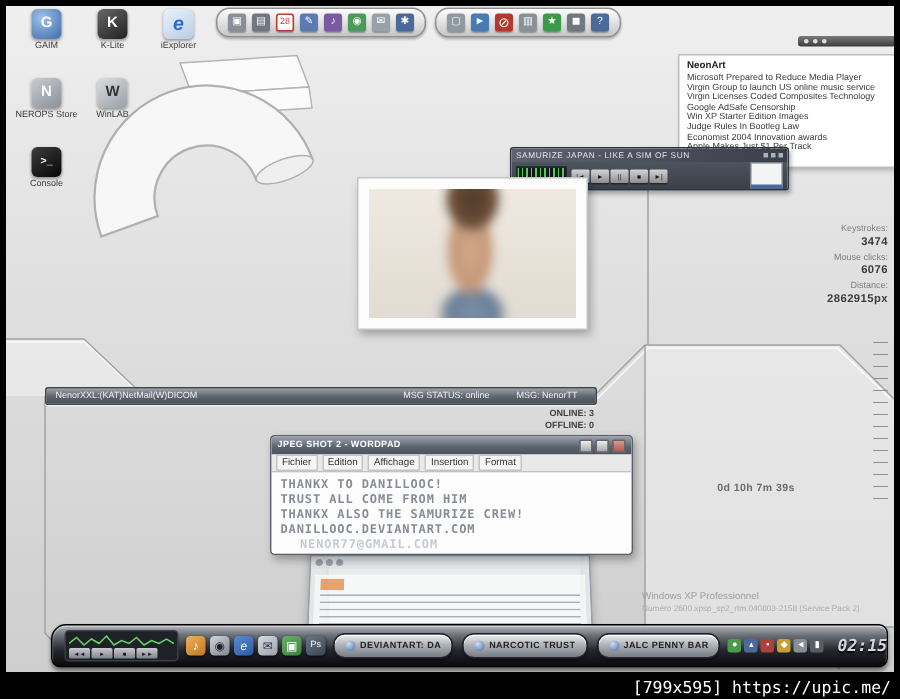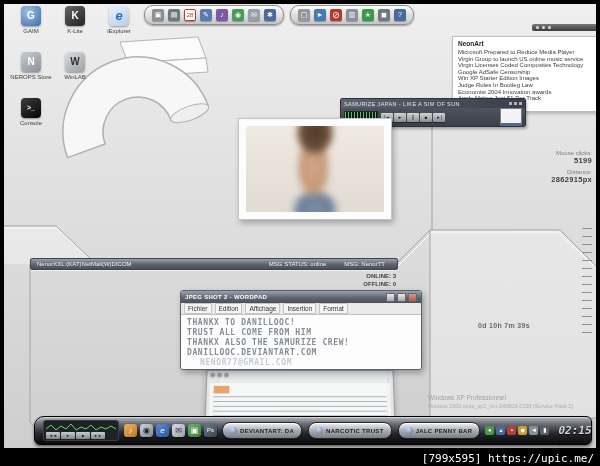--- a/index.html
+++ b/index.html
@@ -349,23 +349,27 @@
         <div class="p-mini"></div>
       </div>
     </div>
 
     <div class="photo">
       <div class="photo-img"></div>
     </div>
 
     <div class="stats">
 
+    <div class="stat">
+        <div class="stat-label">Keystrokes:</div>
+        <div class="stat-value">3474</div>
+      </div>
         <div class="stat">
         <div class="stat-label">Mouse clicks:</div>
-        <div class="stat-value">5199</div>
+        <div class="stat-value">6076</div>
       </div>
         <div class="stat">
         <div class="stat-label">Distance:</div>
         <div class="stat-value">2862915px</div>
       </div>
       </div>
 
     <div class="ruler"></div>
 
     <div class="statusbar">

